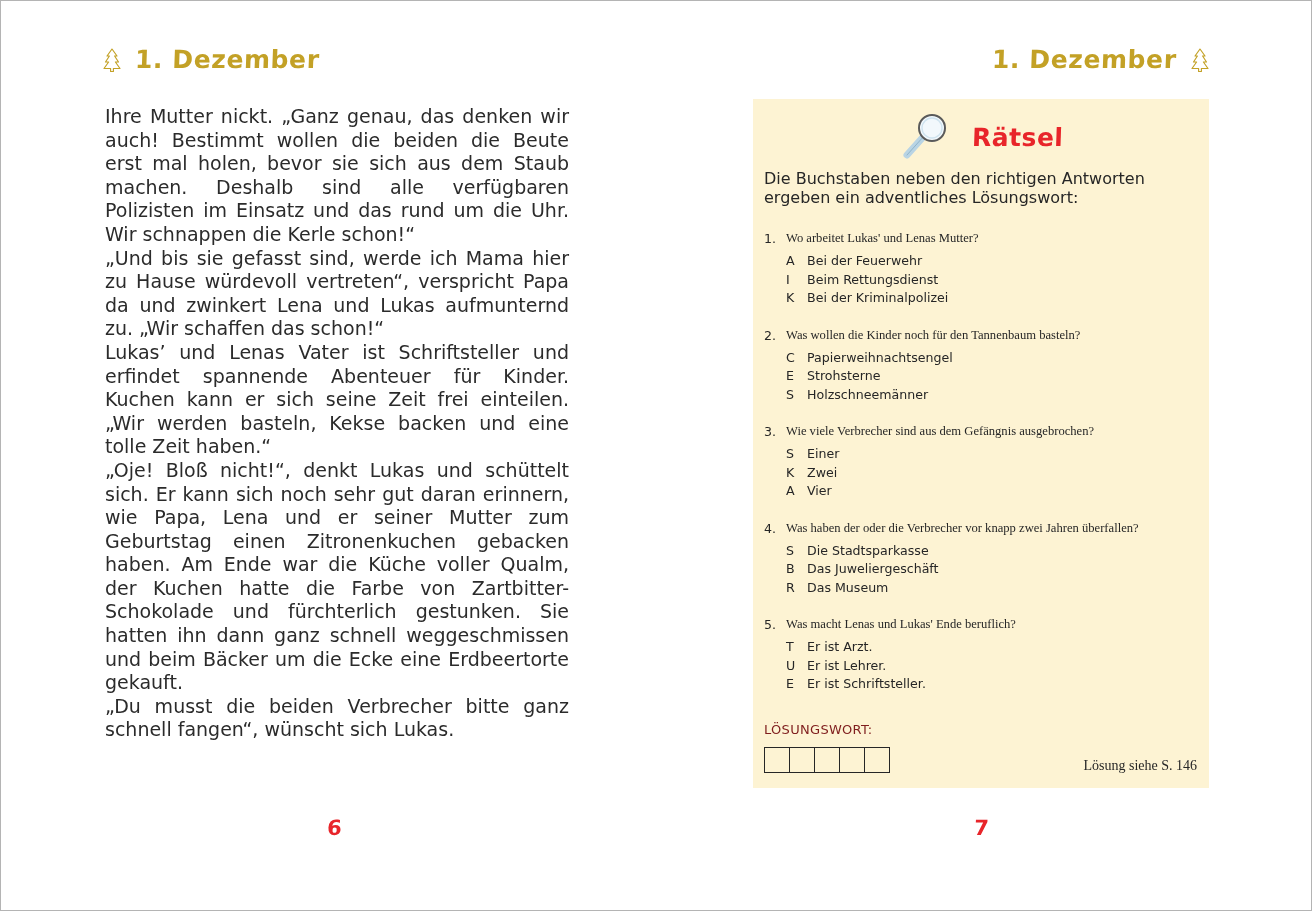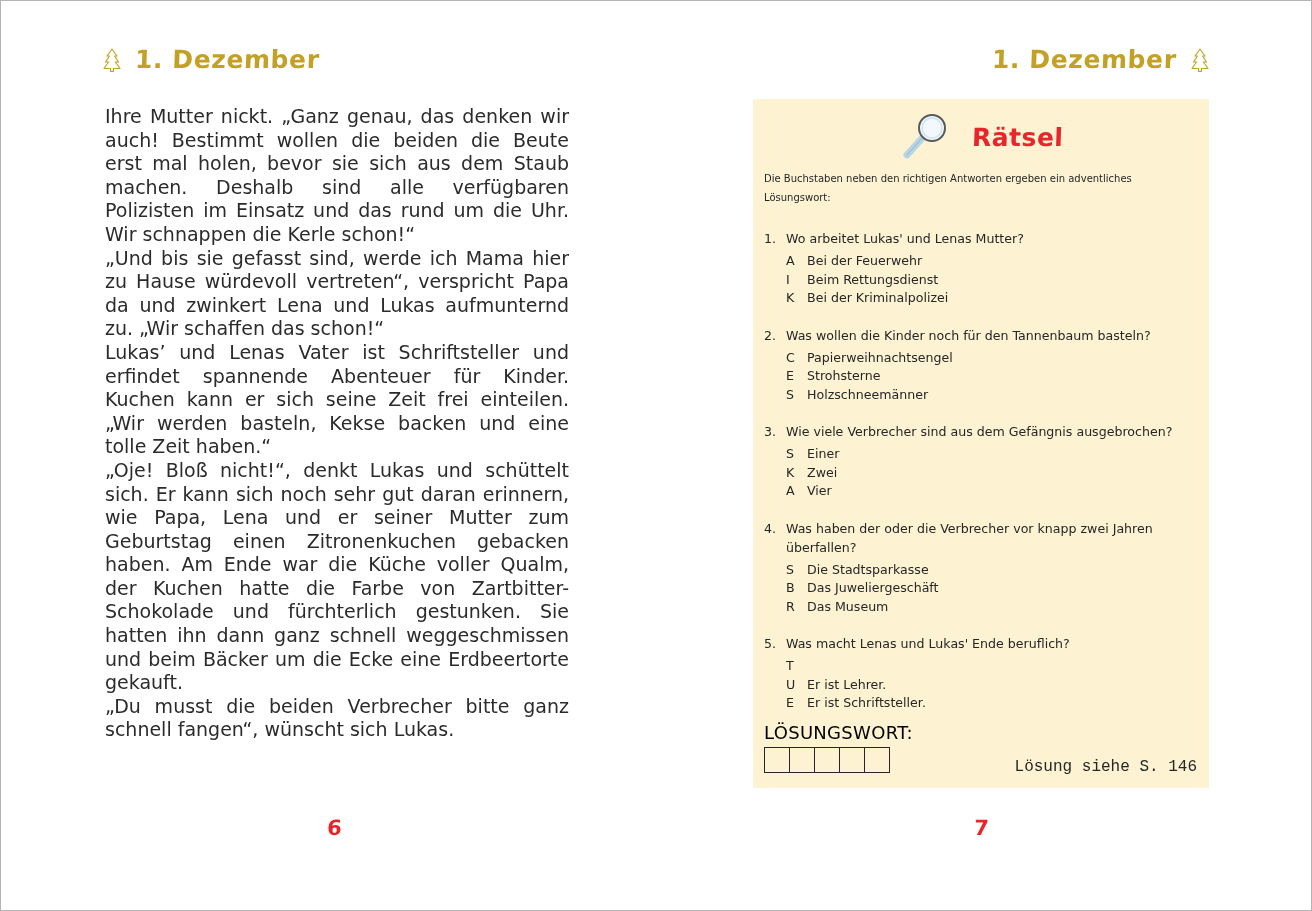--- a/index.html
+++ b/index.html
@@ -101,83 +101,84 @@
   .puzzle-body {
     position: absolute;
     left: 11px;
     top: 70px;
     width: 420px;
     font-family: "DejaVu Sans", sans-serif;
     color: #262626;
   }
 
   .intro {
-    font-size: 10px;
+    font-size: 16px;
     line-height: 19px;
     width: 414px;
     margin: 0 0 22px 0;
   }
 
   .q-block {
     margin-bottom: 18px;
   }
   .q-line {
     display: flex;
     font-size: 12.6px;
     line-height: 19px;
     margin-bottom: 4px;
   }
   .q-num {
     width: 22px;
     flex: 0 0 22px;
   }
   .q-text {
     flex: 1 1 auto;
+    font-family: Liberation Serif, serif;
   }
   .ans {
     display: flex;
     font-size: 12.6px;
     line-height: 18.5px;
     padding-left: 22px;
   }
   .ans-letter {
     width: 21px;
     flex: 0 0 21px;
   }
   .ans-text { flex: 1 1 auto; }
 
   
   .solution-label {
     position: absolute;
     left: 11px;
     top: 623px;
     font-family: "DejaVu Sans", sans-serif;
-    font-size: 18px;
+    font-size: 13px;
     letter-spacing: 0.3px;
-    color: #000000;
+    color: #7f1d1d;
   }
   .solution-boxes {
     position: absolute;
     left: 11px;
     top: 648px;
     display: flex;
   }
   .sol-box {
     width: 24px;
     height: 24px;
     border: 1px solid #262626;
     margin-right: -1px;
     background: transparent;
   }
   .solution-note {
     position: absolute;
     right: 12px;
     top: 659px;
-    font-family: Liberation Mono, monospace;
-    font-size: 16px;
+    font-family: Liberation Serif, serif;
+    font-size: 14px;
     color: #262626;
   }
 
   
   .pagenum {
     position: absolute;
     top: 815px;
     font-family: "DejaVu Sans", sans-serif;
     font-size: 21px;
     font-weight: bold;
@@ -309,20 +310,21 @@
               <span class="ans-text">Das Museum</span>
             </div>
           </div>
           <div class="q-block">
             <div class="q-line">
               <span class="q-num">5.</span>
               <span class="q-text">Was macht Lenas und Lukas' Ende beruflich?</span>
             </div>
             <div class="ans">
               <span class="ans-letter">T</span>
+              <span class="ans-text">Er ist Arzt.</span>
             </div>
             <div class="ans">
               <span class="ans-letter">U</span>
               <span class="ans-text">Er ist Lehrer.</span>
             </div>
             <div class="ans">
               <span class="ans-letter">E</span>
               <span class="ans-text">Er ist Schriftsteller.</span>
             </div>
           </div>

